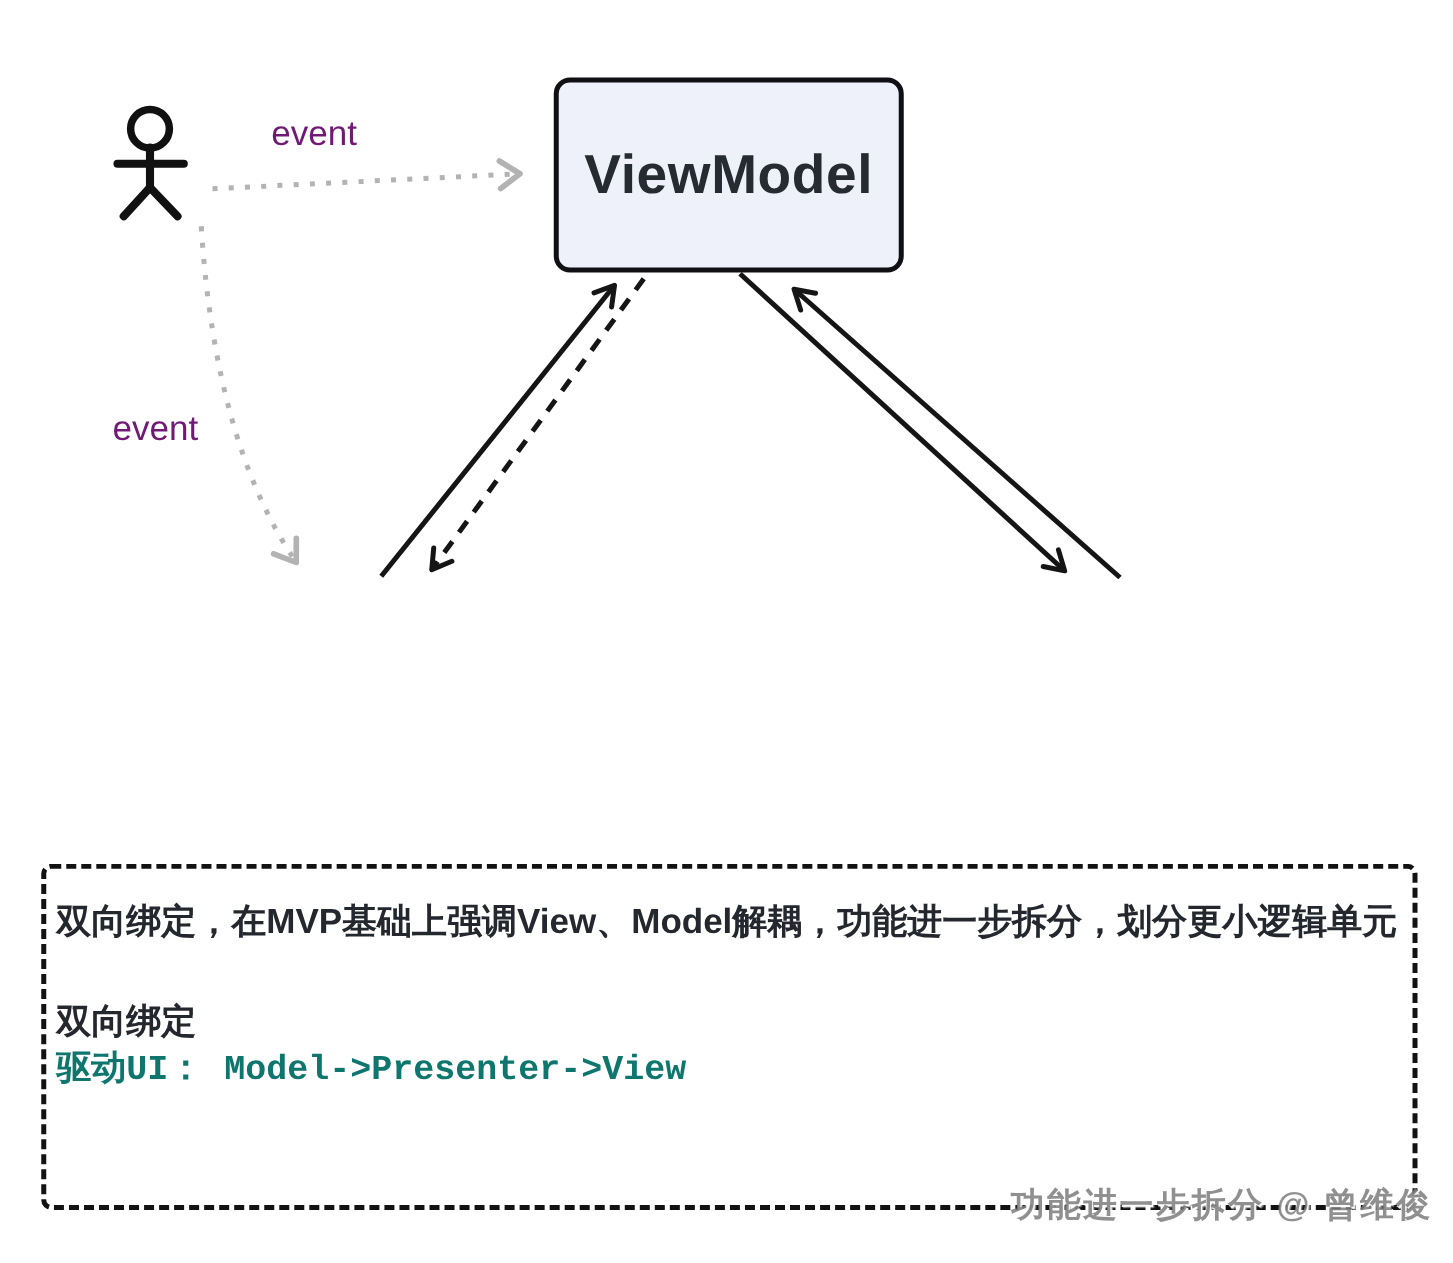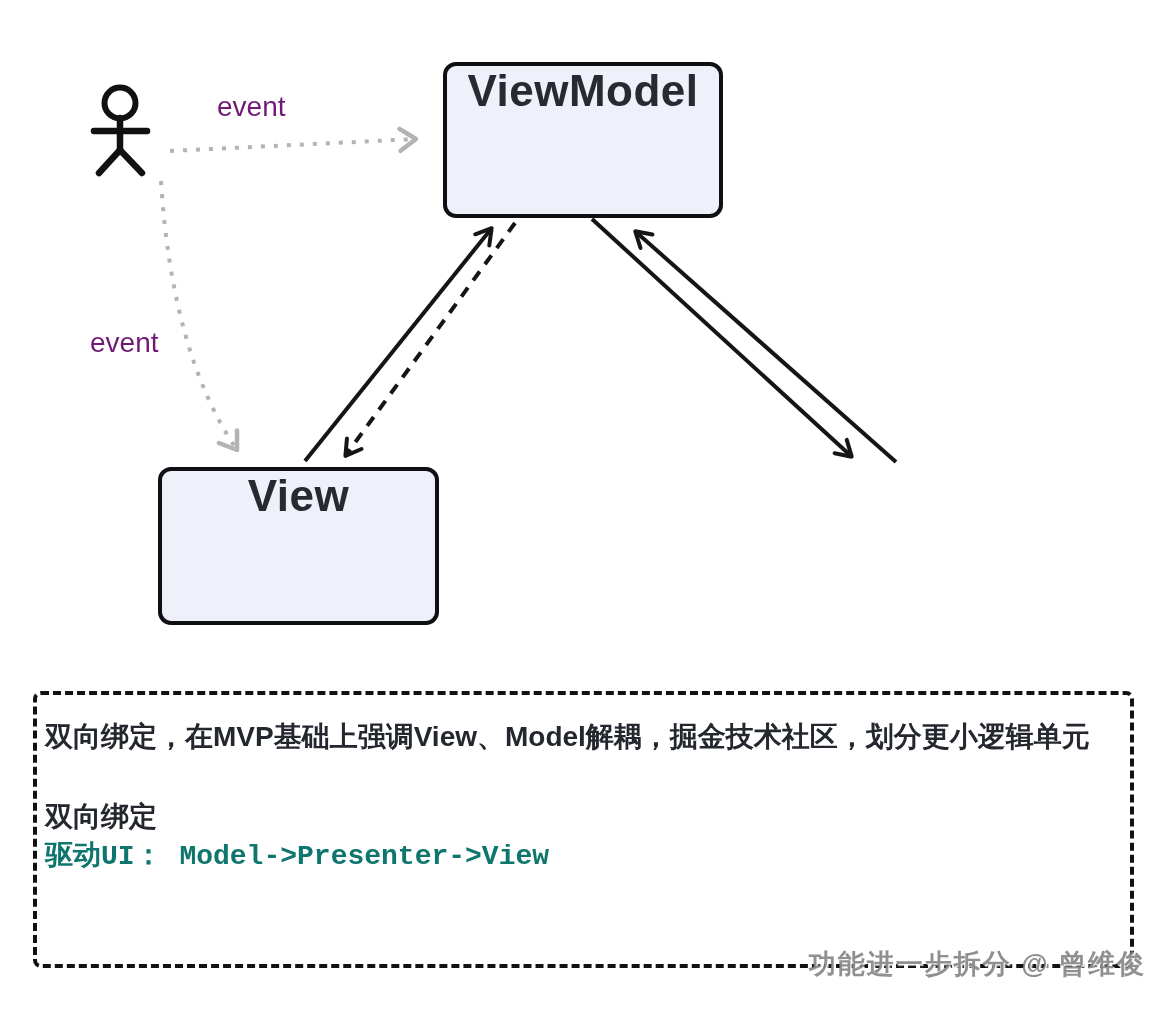--- a/index.html
+++ b/index.html
@@ -6,21 +6,21 @@
   .canvas {
     position:relative; width:1162px; height:1010px; background:#ffffff;
     overflow:hidden;
     font-family:"Liberation Sans","DejaVu Sans",sans-serif;
   }
   svg.layer { position:absolute; left:0; top:0; }
 
   .node {
     position:absolute; box-sizing:border-box;
     background:#eef1fa; border:4px solid #101014; border-radius:13px;
-    display:flex; justify-content:center;
+    display:flex; align-items:center; justify-content:center;
   }
   .node .node-label {
     font-weight:bold; font-size:44px; color:#262b31; letter-spacing:0.5px;
   }
   #node-viewmodel { left:443px; top:62px;  width:280px; height:156px; }
   #node-view      { left:158px; top:467px; width:281px; height:158px; }
   #node-model     { left:797px; top:467px; width:281px; height:158px; }
 
   .event-label {
     position:absolute; font-size:28px; color:#701a75; font-weight:normal;
@@ -77,26 +77,23 @@
     <path d="M592,219 L851,456" fill="none" stroke="#151515" stroke-width="4" marker-end="url(#ah-black)"></path>
     <path d="M896,462 L636,232" fill="none" stroke="#151515" stroke-width="4" marker-end="url(#ah-black)"></path>
   </svg>
 
   <div class="event-label" id="event-label-top">event</div>
   <div class="event-label" id="event-label-left">event</div>
 
   <div class="node" id="node-viewmodel">
     <span class="node-label">ViewModel</span>
   </div>
-  <div class="node" id="node-view">
-    <span class="node-label">View</span>
-  </div>
 
   <div class="note">
-    <div class="note-line">双向绑定，在MVP基础上强调View、Model解耦，掘金技术社区，划分更小逻辑单元</div>
+    <div class="note-line">双向绑定，在MVP基础上强调View、Model解耦，功能进一步拆分，划分更小逻辑单元</div>
     <div class="note-spacer"></div>
     <div class="note-line">双向绑定</div>
     <div class="note-line red">驱动UI： Model-&gt;Presenter-&gt;View</div>
   </div>
 
   <div class="watermark">功能进一步拆分 @ 曾维俊</div>
 
 </div>
 
 </body></html>

